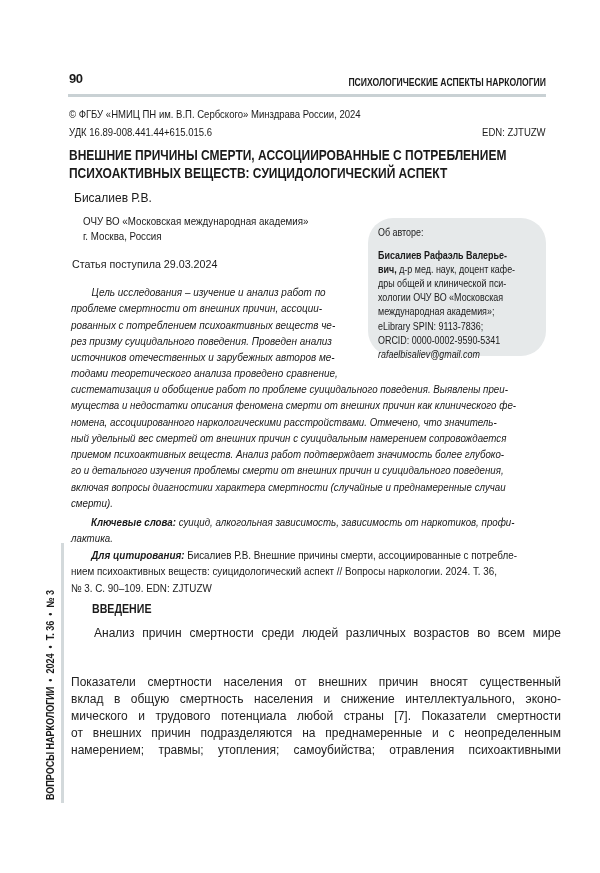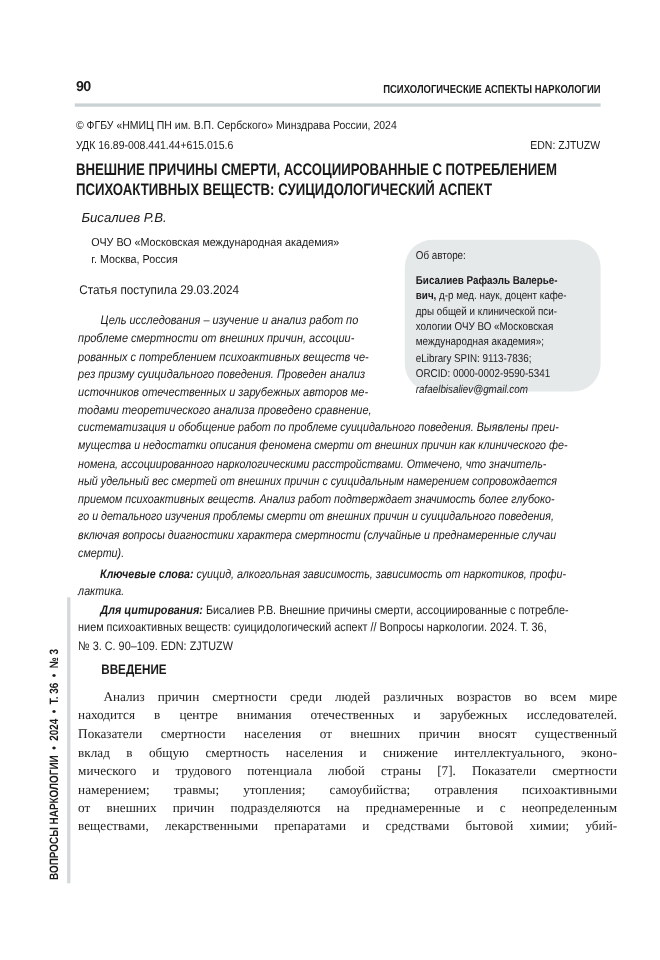--- a/index.html
+++ b/index.html
@@ -9,40 +9,40 @@
     }
     .abs { position: absolute; }
     #page-number { left: 69px; top: 71px; font-size: 13px; font-weight: bold; letter-spacing: -0.5px; }
     #section-title { right: 54px; top: 76px; font-size: 10.5px; font-weight: bold; transform: scaleX(0.82); transform-origin: right center; white-space: nowrap; }
     #header-rule { left: 68px; top: 94px; width: 478px; height: 3px; background: #c9d1d4; }
     #copyright { left: 69px; top: 108px; font-size: 10.6px; transform: scaleX(0.9); transform-origin: left center; white-space: nowrap; }
     #udk { left: 69px; top: 126px; font-size: 10.6px; transform: scaleX(0.9); transform-origin: left center; white-space: nowrap; }
     #edn { right: 54px; top: 126px; font-size: 10.6px; transform: scaleX(0.9); transform-origin: right center; white-space: nowrap; }
     #article-title { left: 69px; top: 146px; width: 600px; font-size: 15.2px; font-weight: bold; line-height: 18px; transform: scaleX(0.79); transform-origin: left top; white-space: nowrap; }
     #article-title div { white-space: nowrap; }
-    #author-name { left: 74px; top: 191px; font-size: 12px; font-style: italic; }
+    #author-name { left: 74px; top: 191px; font-size: 12px; }
     #affiliation { left: 83px; top: 214px; font-size: 10.5px; line-height: 14.5px; transform: scaleX(0.93); transform-origin: left top; white-space: nowrap; }
     #received { left: 72px; top: 258px; font-size: 11.5px; transform: scaleX(0.93); transform-origin: left top; white-space: nowrap; }
     #about-box { left: 368px; top: 218px; width: 178px; height: 138px; background: #e6e9ea; border-radius: 25px; }
     #about-box .inner { position: absolute; left: 10px; top: 8px; width: 200px; font-size: 10.4px; line-height: 14.1px; transform: scaleX(0.86); transform-origin: left top; }
     #about-box .heading { margin-bottom: 9px; }
     #about-box .line { white-space: nowrap; }
     .it { font-style: italic; }
     .b { font-weight: bold; }
     #abstract-narrow { left: 71px; top: 284px; width: 330px; font-size: 11.2px; line-height: 16.3px; font-style: italic; transform: scaleX(0.89); transform-origin: left top; }
     #abstract-wide { left: 71px; top: 381px; width: 556px; font-size: 11.2px; line-height: 16.3px; font-style: italic; transform: scaleX(0.87); transform-origin: left top; }
     .line { white-space: nowrap; display: block; }
     .indent { padding-left: 23px; }
     #keywords { left: 71px; top: 514px; width: 556px; font-size: 11.2px; line-height: 16.3px; font-style: italic; transform: scaleX(0.87); transform-origin: left top; }
     #citation { left: 71px; top: 547px; width: 556px; font-size: 11.2px; line-height: 16.3px; transform: scaleX(0.88); transform-origin: left top; }
     #left-rule { left: 61px; top: 543px; width: 3px; height: 260px; background: #d3d9db; }
     #spine-text { left: 44px; top: 800px; font-size: 11px; font-weight: bold; transform: rotate(-90deg) scaleX(0.82); transform-origin: left top; white-space: nowrap; width: 305px; }
     #intro-heading { left: 92px; top: 602px; font-size: 12.5px; font-weight: bold; transform: scaleX(0.85); transform-origin: left top; }
     #intro-body { left: 71px; top: 625px; width: 490px; font-size: 12px; line-height: 16.9px; color: #222; }
-    #intro-body .line { text-align: justify; text-align-last: justify; transform-origin: left top; font-family: Liberation Serif, serif; }
+    #intro-body .line { text-align: justify; text-align-last: justify; transform-origin: left top; }
   </style>
 </head>
 <body>
 
 <div class="abs" id="page-number">90</div>
 <div class="abs" id="section-title">ПСИХОЛОГИЧЕСКИЕ АСПЕКТЫ НАРКОЛОГИИ</div>
 <div class="abs" id="header-rule"></div>
 <div class="abs" id="copyright">© ФГБУ «НМИЦ ПН им. В.П. Сербского» Минздрава России, 2024</div>
 <div class="abs" id="udk">УДК 16.89-008.441.44+615.015.6</div>
 <div class="abs" id="edn">EDN: ZJTUZW</div>
@@ -107,20 +107,18 @@
   <span class="line">нием психоактивных веществ: суицидологический аспект // Вопросы наркологии. 2024. Т. 36,</span>
   <span class="line">№ 3. С. 90–109. EDN: ZJTUZW</span>
 </div>
 
 <div class="abs" id="spine-text" style="white-space: pre;">ВОПРОСЫ НАРКОЛОГИИ  •  2024  •  Т. 36  •  № 3</div>
 
 <div class="abs" id="intro-heading">ВВЕДЕНИЕ</div>
 
 <div class="abs" id="intro-body">
   <span class="line" style="text-indent: 23px; display: block; transform: scaleX(1); width: 490px;">Анализ причин смертности среди людей различных возрастов во всем мире</span>
-  <span class="line" style="display: block; transform: scaleX(1); width: 490px;">находится в центре внимания отечественных и зарубежных исследователей.</span>
-  <span class="line" style="display: block; transform: scaleX(1); width: 490px;">Показатели смертности населения от внешних причин вносят существенный</span>
+  <span class="line" style="display: block; transform: scaleX(1); width: 490px; margin-top: 32px;">Показатели смертности населения от внешних причин вносят существенный</span>
   <span class="line" style="display: block; transform: scaleX(1); width: 490px;">вклад в общую смертность населения и снижение интеллектуального, эконо-</span>
   <span class="line" style="display: block; transform: scaleX(1); width: 490px;">мического и трудового потенциала любой страны [7]. Показатели смертности</span>
+  <span class="line" style="display: block; transform: scaleX(1); width: 490px;">от внешних причин подразделяются на преднамеренные и с неопределенным</span>
   <span class="line" style="display: block; transform: scaleX(1); width: 490px;">намерением; травмы; утопления; самоубийства; отравления психоактивными</span>
-  <span class="line" style="display: block; transform: scaleX(1); width: 490px;">от внешних причин подразделяются на преднамеренные и с неопределенным</span>
-  <span class="line" style="display: block; transform: scaleX(1); width: 490px;">веществами, лекарственными препаратами и средствами бытовой химии; убий-</span>
 </div>
 
 </body></html>

